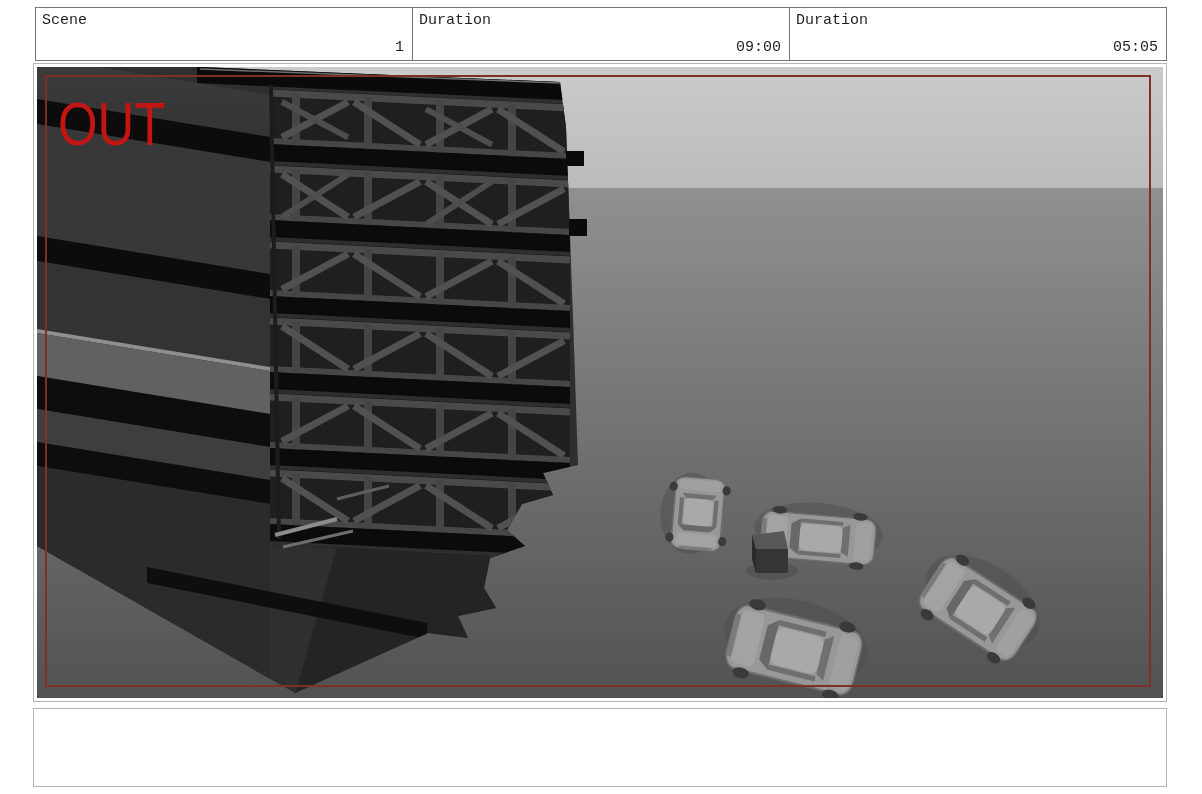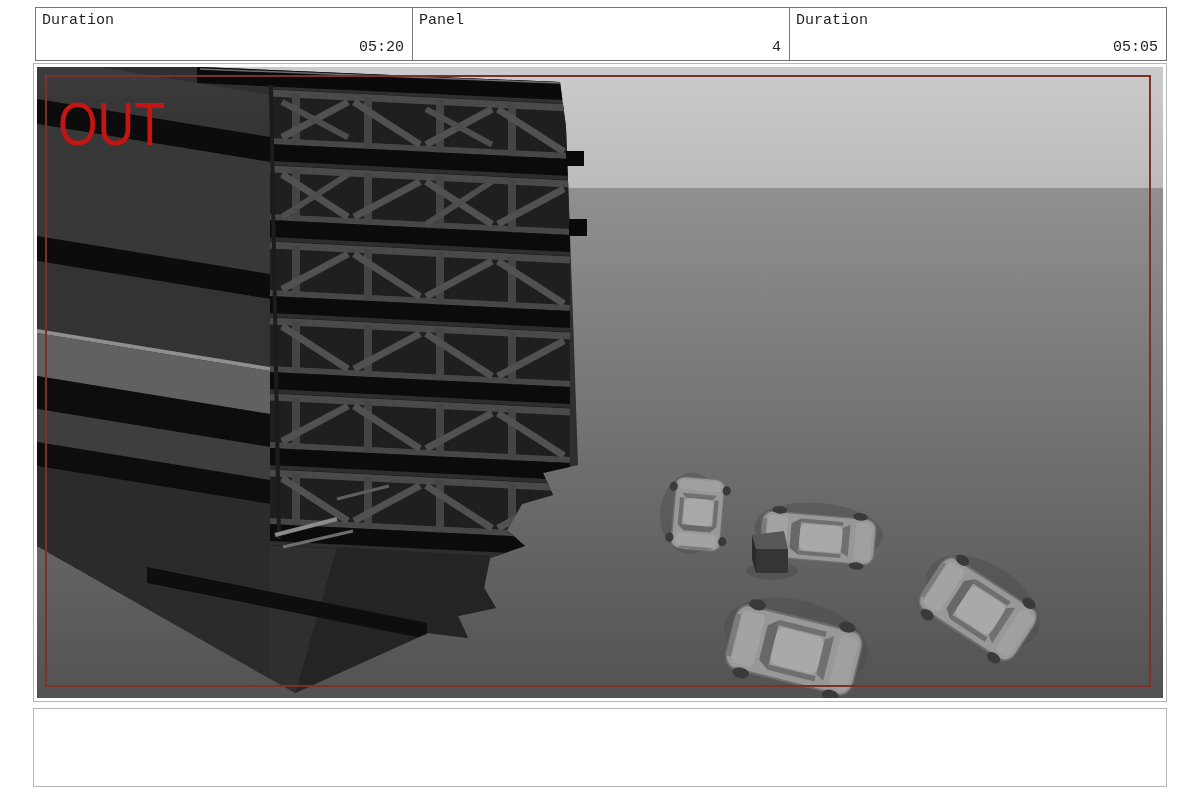--- a/index.html
+++ b/index.html
@@ -27,26 +27,26 @@
   
   .caption-box{position:absolute;left:33px;top:708px;width:1134px;height:79px;
                border:1px solid #b5b5b5;background:#ffffff;box-sizing:border-box;
                font-size:15px;padding:4px 6px;}
 </style>
 </head>
 <body>
 
 <div class="header-row">
   <div class="header-cell">
+    <span class="hc-label">Scene</span>
+    <span class="hc-value">1</span>
+  </div>
+  <div class="header-cell">
     <span class="hc-label">Duration</span>
-    <span class="hc-value">05:20</span>
-  </div>
-  <div class="header-cell">
-    <span class="hc-label">Panel</span>
-    <span class="hc-value">4</span>
+    <span class="hc-value">09:00</span>
   </div>
   <div class="header-cell">
     <span class="hc-label">Duration</span>
     <span class="hc-value">05:05</span>
   </div>
 </div>
 
 <div class="scene-panel">
   <div class="scene-image">
     <svg id="scene-svg" width="1126" height="631" viewBox="0 0 1126 631">

